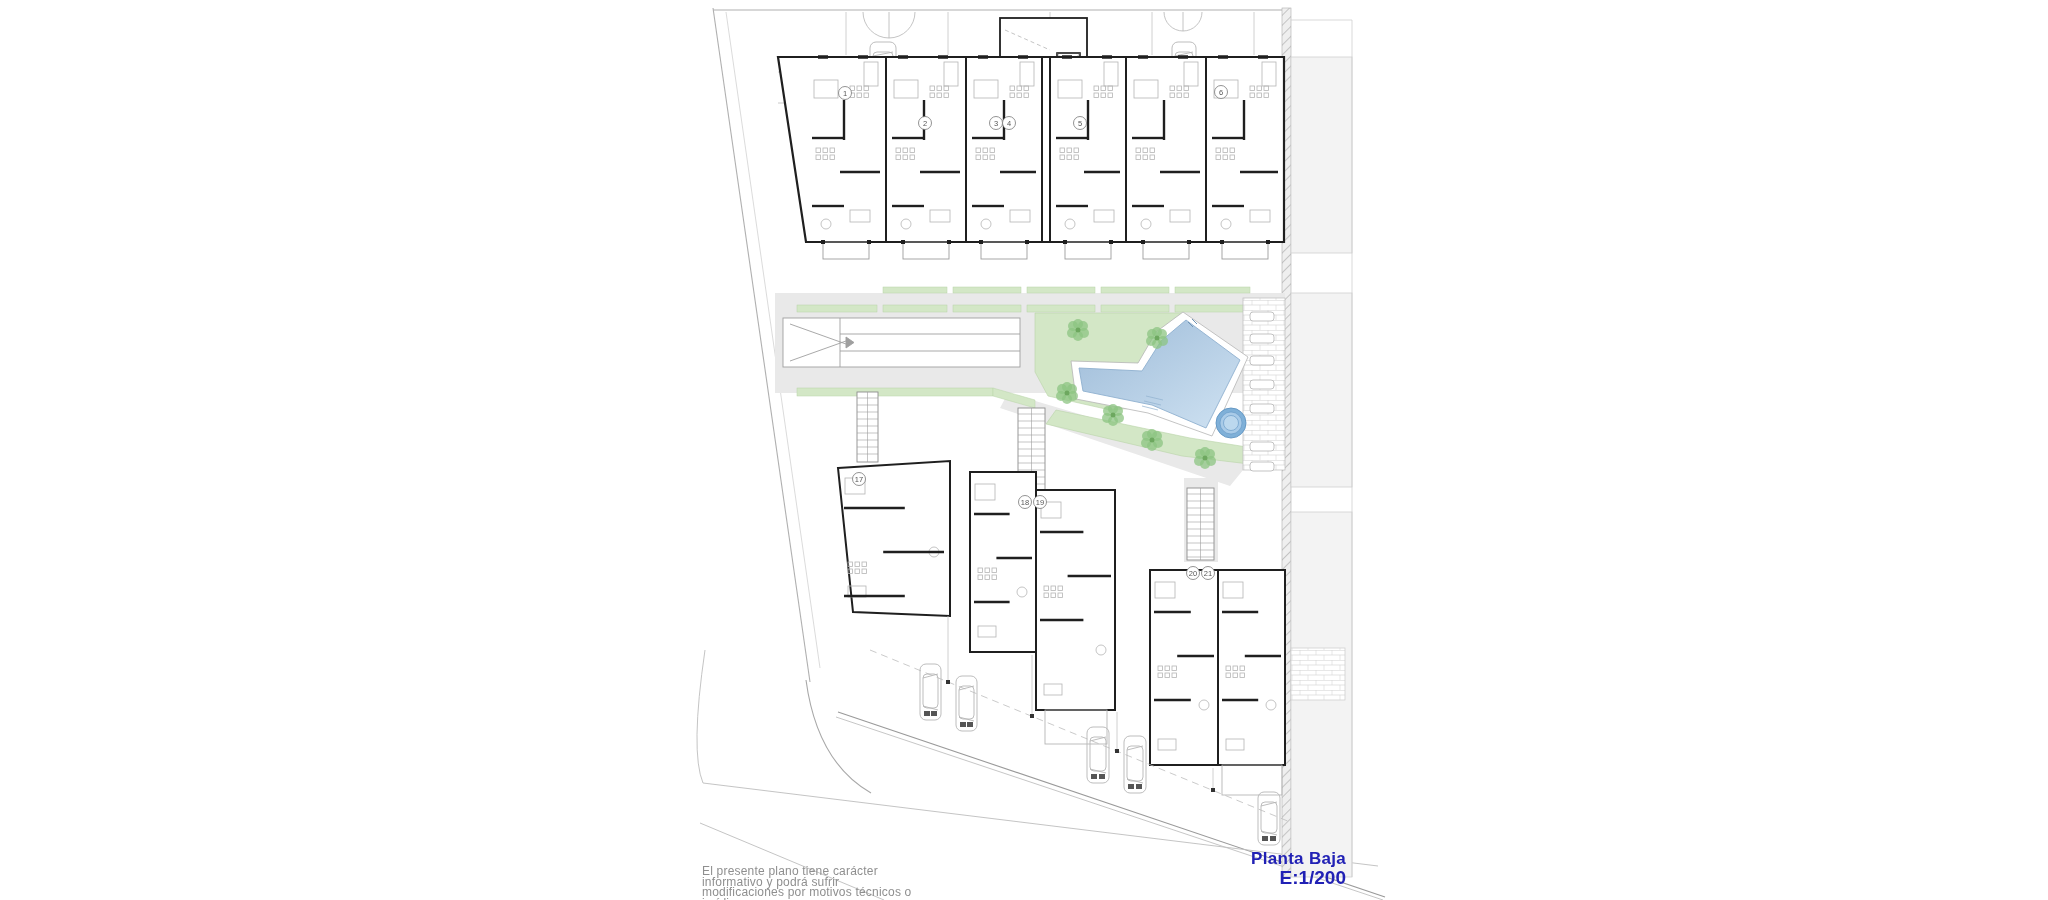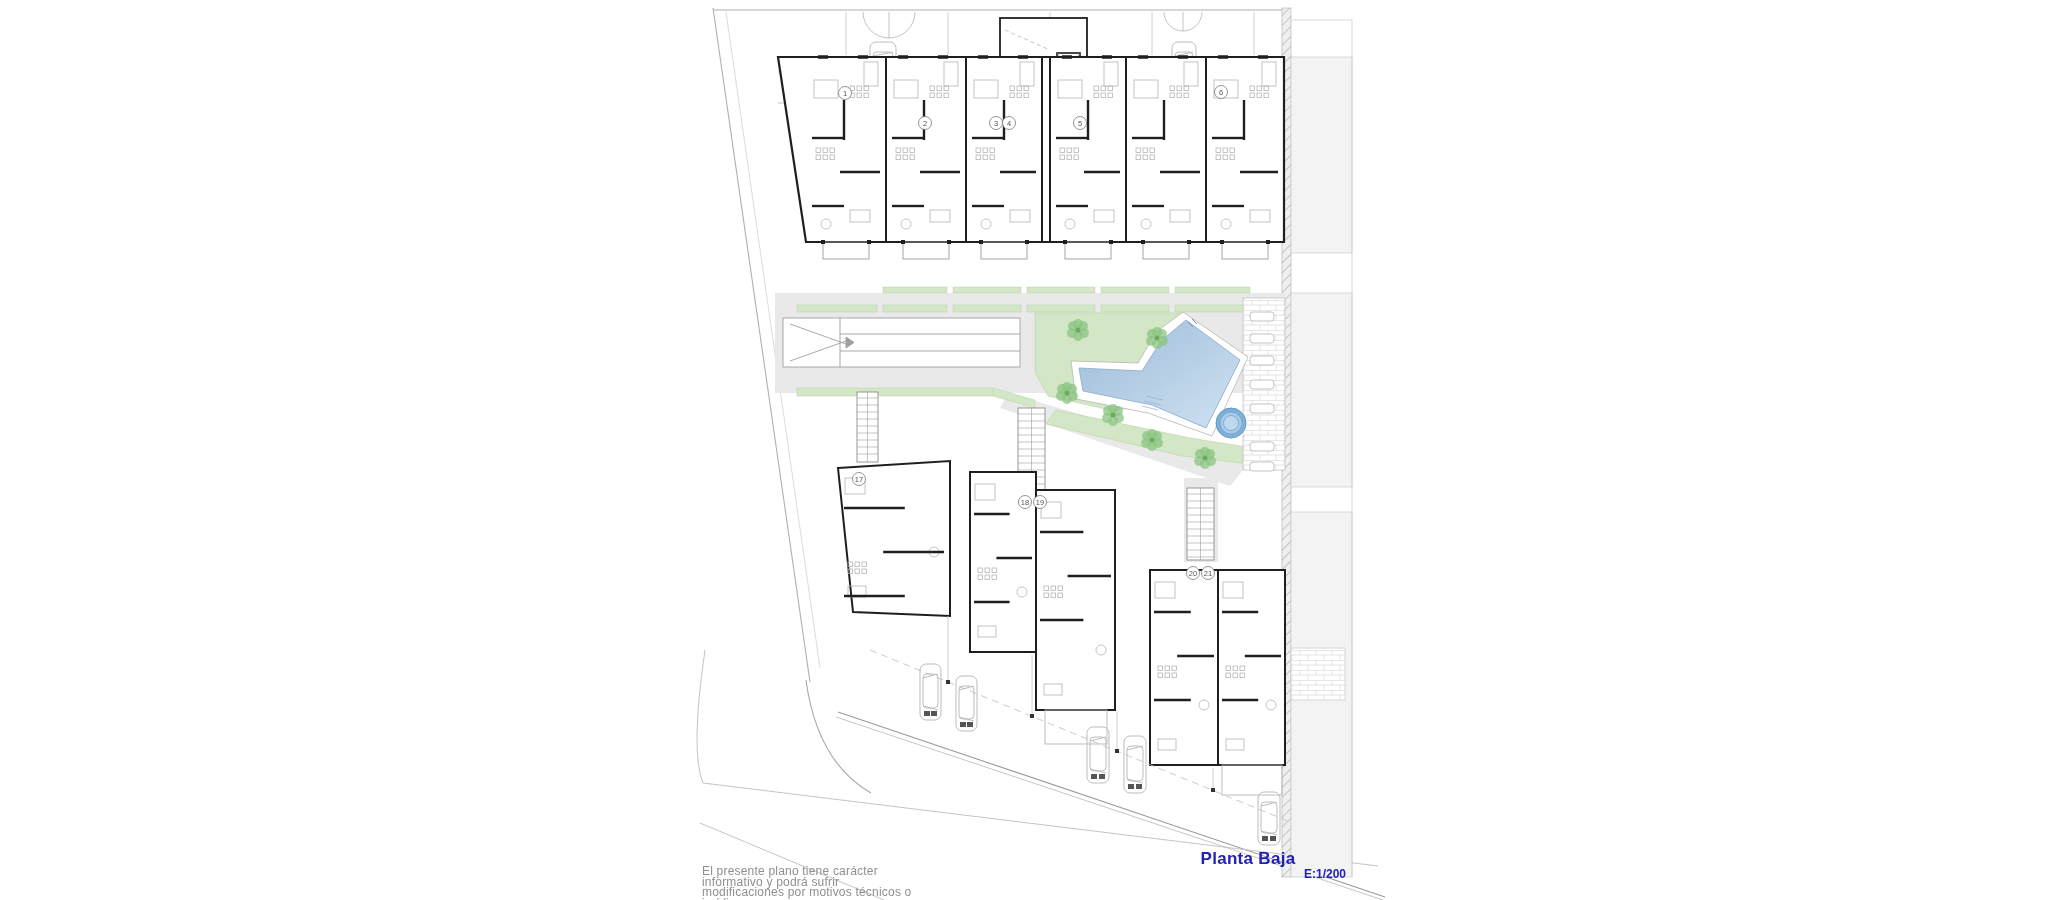--- a/index.html
+++ b/index.html
@@ -1,22 +1,22 @@
 <!DOCTYPE html>
 <html><head>
 <meta charset="utf-8">
 <style>
   html,body{margin:0;padding:0;background:#fff;}
   .canvas{position:relative;width:2048px;height:900px;background:#ffffff;overflow:hidden;
           font-family:"Liberation Sans", sans-serif;}
   svg{position:absolute;left:0;top:0;}
   .title-block{position:absolute;left:1150px;top:850px;width:196px;text-align:right;
                color:#2121b5;font-weight:bold;line-height:1.05;}
-  .title-line1{font-size:17px;letter-spacing:.3px;text-align:center;}
-  .title-line2{font-size:12px;}
+  .title-line1{font-size:17px;letter-spacing:.3px;}
+  .title-line2{font-size:19px;}
   .disclaimer{position:absolute;left:702px;top:866px;width:215px;color:#8f8f8f;
               font-size:12px;line-height:10.5px;letter-spacing:.2px;}
 </style>
 </head>
 <body>
 
 <div class="canvas">
 
 <svg width="2048" height="900" viewBox="0 0 2048 900">
   <defs>

